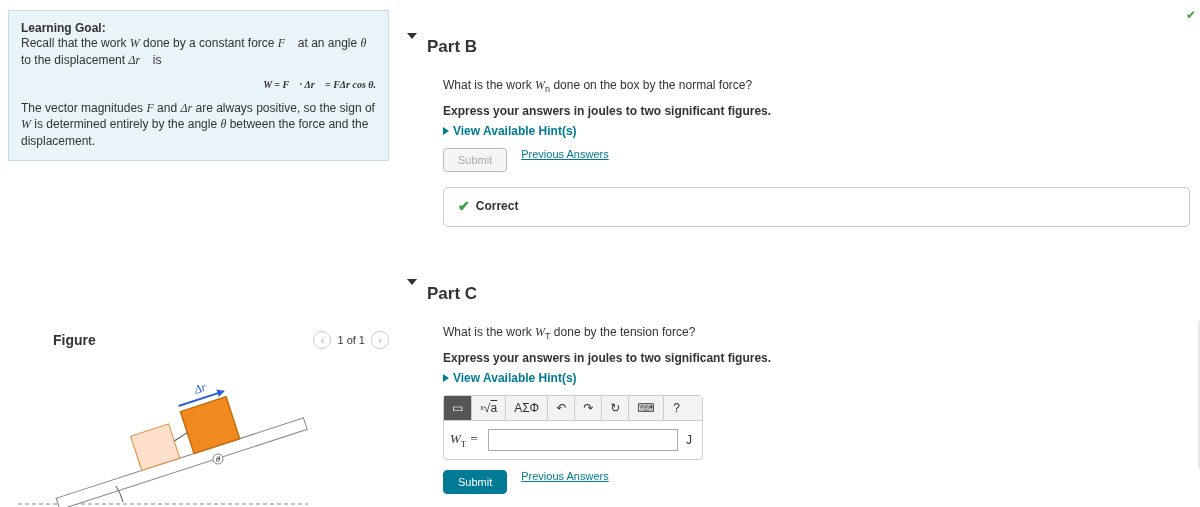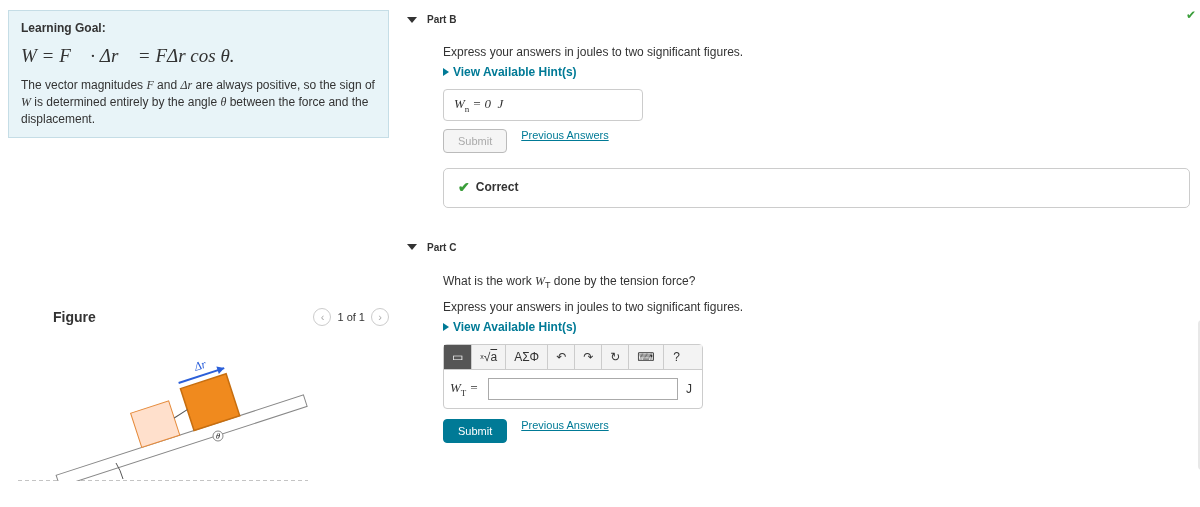--- a/index.html
+++ b/index.html
@@ -3,34 +3,34 @@
 <meta charset="utf-8">
 <style>
   * { box-sizing: border-box; margin: 0; padding: 0; }
   body { font-family: Arial, Helvetica, sans-serif; font-size: 12px; color: #333; background: #fff; width: 1200px; }
   .container { display: flex; }
   .left-panel { width: 397px; padding: 0; }
   .right-panel { flex: 1; padding: 0 10px 10px 10px; position: relative; }
   .learning-goal-box { background: #e8f4f8; border: 1px solid #c5dde6; padding: 10px 12px; margin: 10px 8px 0 8px; }
   .lg-title { font-weight: bold; margin-bottom: 0; }
   .lg-text { line-height: 1.4; }
-  .formula { text-align: left; font-family: 'Times New Roman', serif; font-size: 19px; margin: 10px 0; font-style: italic; }
+  .formula { text-align: right; font-family: 'Times New Roman', serif; font-size: 10px; margin: 10px 0; font-style: italic; font-weight: bold; }
   .figure-section { margin-top: 170px; padding: 0 8px; }
   .figure-header { display: flex; align-items: center; justify-content: space-between; padding-left: 45px; }
   .figure-title { font-weight: bold; font-size: 14px; }
   .figure-nav { display: flex; align-items: center; gap: 6px; }
   .nav-btn { width: 18px; height: 18px; border: 1px solid #ccc; border-radius: 50%; background: #fff; display: flex; align-items: center; justify-content: center; font-size: 11px; color: #aaa; cursor: pointer; }
   .nav-text { font-size: 11px; }
   .figure-canvas { width: 365px; height: 140px; margin-top: 15px; position: relative; background: #fff; }
   .part-header { display: flex; align-items: center; gap: 10px; padding: 14px 0 8px 0; }
   .caret { width: 0; height: 0; border-left: 5px solid transparent; border-right: 5px solid transparent; border-top: 6px solid #333; display: inline-block; cursor: pointer; }
-  .part-title { font-weight: bold; font-size: 10px; }
+  .part-title { font-weight: bold; font-size: 17px; margin-top: 23px; }
   .part-body { padding-left: 36px; padding-top: 12px; }
   .question-text { margin-bottom: 8px; line-height: 1.4; }
-  .bold-instr { font-weight: normal; margin-bottom: 6px; }
+  .bold-instr { font-weight: bold; margin-bottom: 6px; }
   .hint-toggle { color: #007a96; font-weight: bold; cursor: pointer; margin: 6px 0 10px 0; }
   .hint-caret { display: inline-block; width: 0; height: 0; border-top: 4px solid transparent; border-bottom: 4px solid transparent; border-left: 6px solid #007a96; margin-right: 4px; }
   .answer-display { border: 1px solid #ccc; border-radius: 4px; padding: 6px 10px; width: 200px; font-family: 'Times New Roman', serif; font-style: italic; font-size: 13px; margin-bottom: 8px; }
   .sub { font-size: 9px; vertical-align: sub; font-style: normal; }
   .submit-row { display: flex; gap: 14px; margin: 8px 0 15px 0; }
   .submit-btn { border: 1px solid #bbb; padding: 5px 14px; border-radius: 4px; font-size: 11px; cursor: pointer; }
   .submit-disabled { background: #f5f5f5; color: #aaa; cursor: default; }
   .submit-active { background: #007a96; color: #fff; border-color: #007a96; }
   .prev-answers { color: #007a96; text-decoration: underline; font-size: 11px; cursor: pointer; }
   .feedback-box { border: 1px solid #ccc; border-radius: 5px; padding: 10px 14px; margin-left: 0; }
@@ -50,20 +50,23 @@
   .math { font-family: 'Times New Roman', serif; font-style: italic; }
 </style>
 </head>
 <body>
 
 <div class="container">
 
   <div class="left-panel">
     <div class="learning-goal-box">
       <div class="lg-title">Learning Goal:</div>
+      <div class="lg-text">
+        Recall that the work <span class="math">W</span> done by a constant force <span class="math">F⃗</span> at an angle <span class="math">θ</span> to the displacement <span class="math">Δr⃗</span> is
+      </div>
       <div class="formula">W = F⃗ · Δr⃗ = FΔr cos θ.</div>
       <div class="lg-text">
         The vector magnitudes <span class="math">F</span> and <span class="math">Δr</span> are always positive, so the sign of <span class="math">W</span> is determined entirely by the angle <span class="math">θ</span> between the force and the displacement.
       </div>
     </div>
 
     <div class="figure-section">
       <div class="figure-header">
         <div class="figure-title">Figure</div>
         <div class="figure-nav">
@@ -94,23 +97,23 @@
   </div>
 
   <div class="right-panel">
     <div class="top-check">✔</div>
 
     <div class="part-header">
       <span class="caret"></span>
       <span class="part-title">Part B</span>
     </div>
     <div class="part-body">
+      <div class="question-text">What is the work <span class="math">W</span><span class="sub">n</span> done on the box by the normal force?</div>
       <div class="bold-instr">Express your answers in joules to two significant figures.</div>
       <div class="hint-toggle"><span class="hint-caret"></span><span>View Available Hint(s)</span></div>
-      <div class="answer-display"><span class="math">W</span><span class="sub">n</span> = 0 &nbsp;J</div>
       <div class="submit-row">
         <button class="submit-btn submit-disabled">Submit</button>
         <a class="prev-answers">Previous Answers</a>
       </div>
       <div class="feedback-box">
         <div class="feedback-header">
             <span class="check-icon">✔</span>
             <span>Correct</span>
           </div>
       </div>

